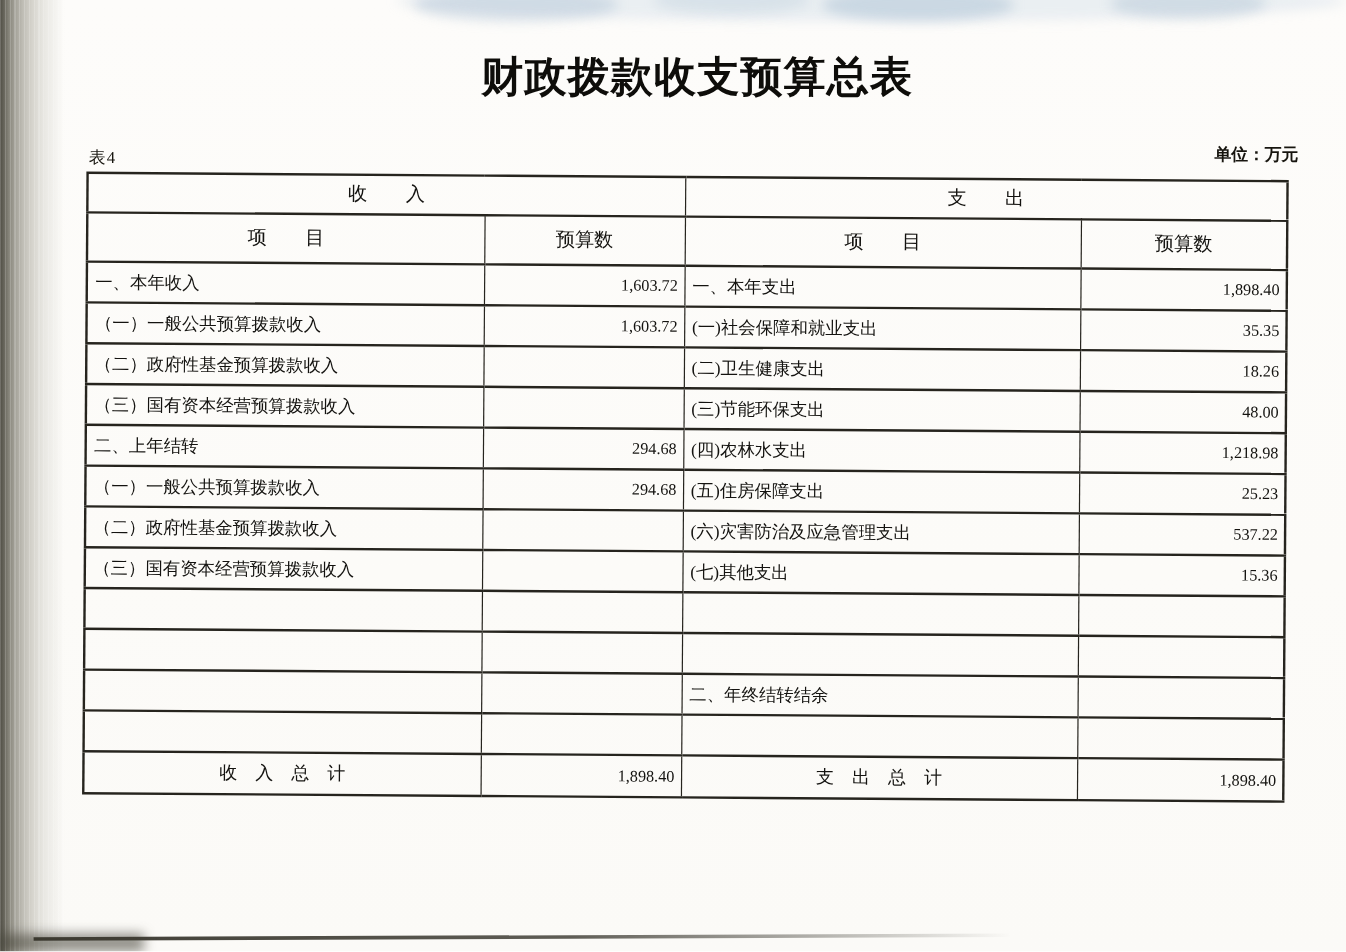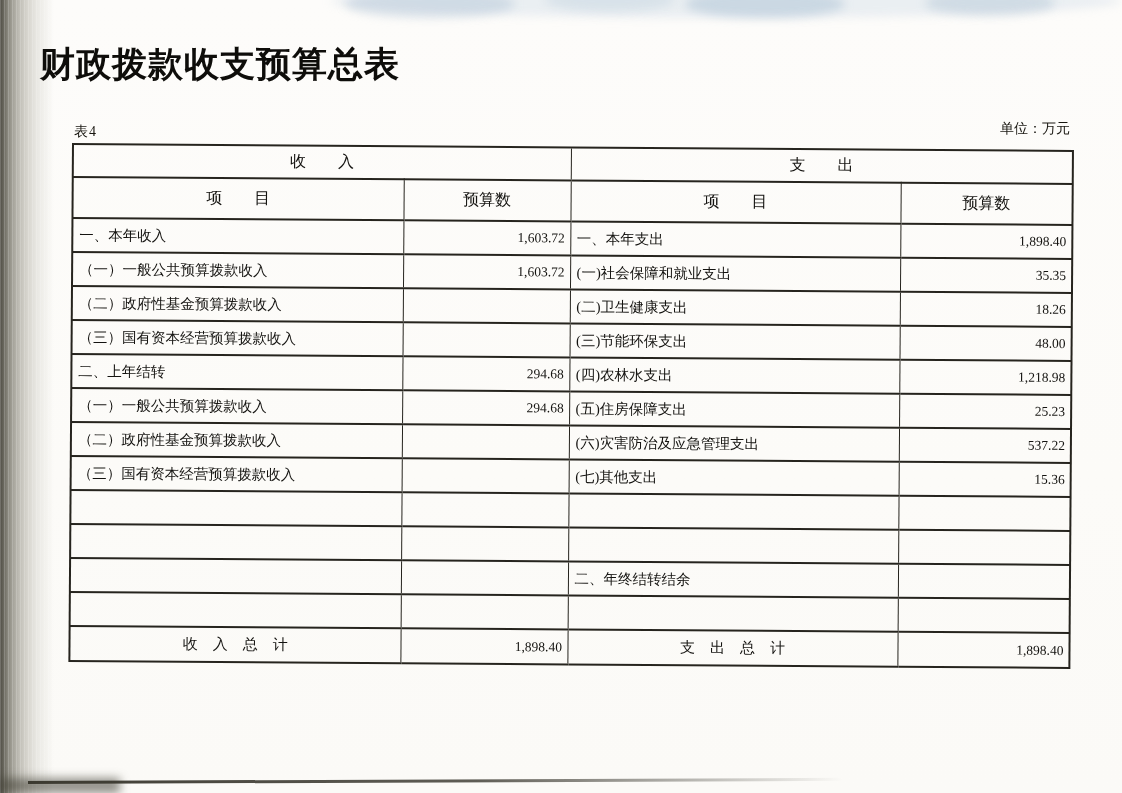--- a/index.html
+++ b/index.html
@@ -34,23 +34,23 @@
     transform:rotate(-0.22deg);transform-origin:0 50%;
   }
   #corner-shadow{
     position:absolute;left:0;bottom:0;width:120px;height:15px;
     background:rgba(58,56,46,.55);filter:blur(5px);
   }
   
   #table-tag{position:absolute;left:74px;top:99px;font-size:14px;letter-spacing:1px;margin-top:24px;}
   #page-title{
     position:absolute;left:0;top:41px;width:100%;padding-left:40px;box-sizing:border-box;
-    font-size:35px;font-weight:bold;letter-spacing:1px;color:#0e0d0a;
+    text-align:center;font-size:35px;font-weight:bold;letter-spacing:1px;color:#0e0d0a;
   }
-  #unit-label{position:absolute;right:52px;top:120px;font-size:14px;}
+  #unit-label{position:absolute;right:40px;top:120px;font-size:14px;font-weight:bold;}
   
   #table-wrap{
     position:absolute;left:72px;top:143px;width:1000px;
     transform:rotate(0.4deg);transform-origin:0 0;
   }
   table{
     width:100%;border-collapse:collapse;table-layout:fixed;
     color:#141310;
   }
   th,td{

